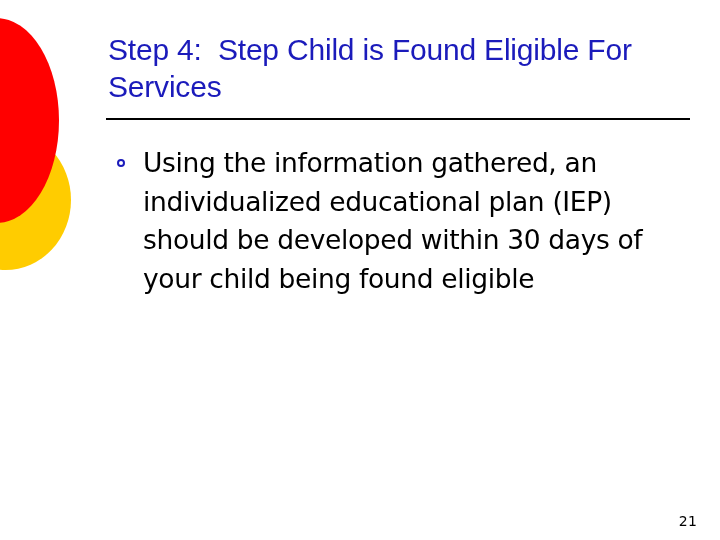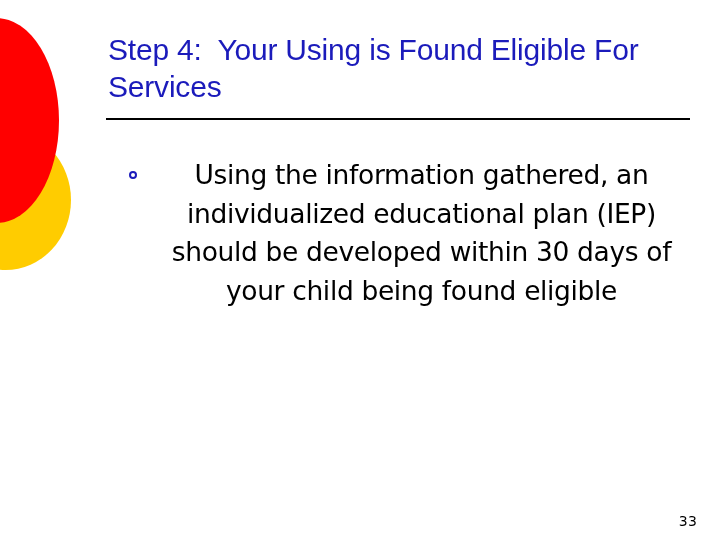--- a/index.html
+++ b/index.html
@@ -81,23 +81,22 @@
   
   .body-block {
     position: absolute;
     left: 112px;
     top: 144px;
     width: 588px;
   }
 
   .bullet-list {
     list-style: none;
-    margin: 12px;
+    margin: 0;
     padding: 0;
-    text-align: center;
   }
 
   .bullet-item {
     position: relative;
     padding-left: 31px;
     margin: 0 0 2px 0;
     font-family: "DejaVu Sans", sans-serif;
     font-size: 26.5px;
     font-weight: 400;
     line-height: 38.5px;
@@ -132,28 +131,28 @@
 <body>
 
 <div id="slide">
 
   <div class="deco-layer">
     <div class="deco-circle deco-circle-yellow"></div>
     <div class="deco-circle deco-circle-red"></div>
   </div>
 
   <div class="title-block">
-    <h1 class="slide-title">Step 4:  Your Using is Found Eligible For Services</h1>
+    <h1 class="slide-title">Step 4:  Step Child is Found Eligible For Services</h1>
   </div>
   <div class="title-rule"></div>
 
   <div class="body-block">
     <ul class="bullet-list">
       <li class="bullet-item">
         <span class="bullet-marker"></span>
         <span class="bullet-text">Using the information gathered, an individualized educational plan (IEP) should be developed within 30 days of your child being found eligible</span>
       </li>
     </ul>
   </div>
 
-  <div class="page-number">33</div>
+  <div class="page-number">21</div>
 
 </div>
 
 </body></html>

